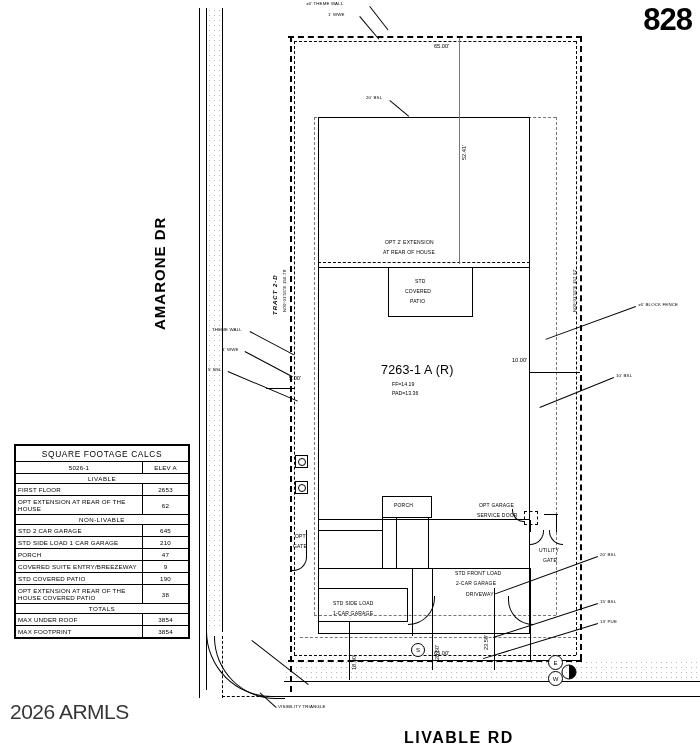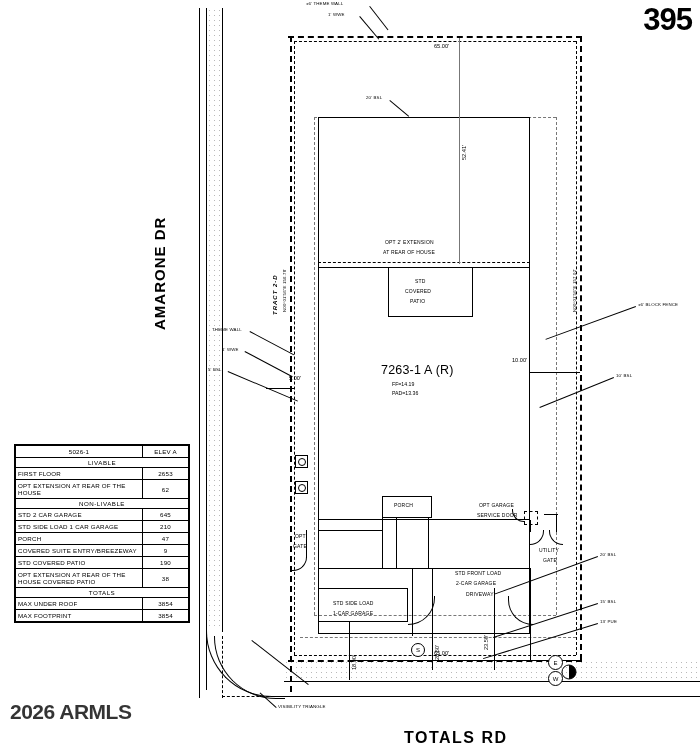--- a/index.html
+++ b/index.html
@@ -69,50 +69,50 @@
 
   
   .meter{position:absolute;width:11px;height:11px;border:1.2px solid #000;background:#fff;}
   .meter:after{content:"";position:absolute;left:1.5px;top:1.5px;width:6px;height:6px;
                border:1.6px solid #000;border-radius:50%;}
 
   
   #note{position:absolute;left:24px;top:700px;width:110px;border:1px solid #000;
         border-right:3px solid #000;box-sizing:border-box;padding:2px 3px;
         font-size:8.5px;line-height:11px;background:transparent;}
-  #watermark{position:absolute;left:10px;top:701px;font-size:21px;font-weight:bold;
+  #watermark{position:absolute;left:10px;top:701px;font-size:21px;font-weight:normal;
              letter-spacing:-.5px;color:#111;opacity:.85;}
 
   #compass{position:absolute;left:561px;top:664px;width:16px;height:16px;}
 </style>
 </head>
 <body>
 
 <div id="stage">
 
-  <div class="t" id="pageno">395</div>
+  <div class="t" id="pageno">828</div>
 
   <div class="ln" style="left:206px;top:8px;width:1.2px;height:682px;"></div>
   <div class="ln" style="left:222px;top:8px;width:1px;height:624px;"></div>
   <div class="stip" style="left:207px;top:8px;width:15px;height:622px;"></div>
   <div class="ln" style="left:199px;top:8px;width:0.8px;height:690px;"></div>
 
   <div style="position:absolute;left:206px;top:630px;width:70px;height:66px;
               border-left:1.2px solid #000;border-bottom:1.2px solid #000;
               border-bottom-left-radius:66px;border-top:0;border-right:0;"></div>
   <div style="position:absolute;left:214px;top:636px;width:70px;height:62px;
               border-left:1px solid #000;border-bottom:1px solid #000;
               border-bottom-left-radius:62px;border-top:0;border-right:0;"></div>
 
   <div class="ln" style="left:276px;top:696px;width:446px;height:1.2px;"></div>
   <div class="ln" style="left:284px;top:681px;width:438px;height:1px;"></div>
   <div class="stip" style="left:284px;top:660px;width:438px;height:21px;"></div>
 
   <div class="t" id="amarone">AMARONE DR</div>
-  <div class="t" id="truffle">TOTALS RD</div>
+  <div class="t" id="truffle">LIVABLE RD</div>
 
   <div class="hdashH" style="left:288px;top:36px;width:294px;"></div>
 
   <div class="vdashH" style="left:290px;top:36px;width:0;height:656px;"></div>
 
   <div class="vdashH" style="left:580px;top:36px;width:0;height:624px;"></div>
 
   <div class="hdashH" style="left:288px;top:660px;width:294px;"></div>
 
   <div class="hdash" style="left:294px;top:41px;width:282px;"></div>
@@ -279,20 +279,23 @@
   </div>
 
   <svg id="compass" viewBox="0 0 16 16">
     <circle cx="8" cy="8" r="7" fill="none" stroke="#000" stroke-width="1"></circle>
     <path d="M8 1 A7 7 0 0 1 8 15 Z" fill="#000"></path>
   </svg>
 
   <div id="sftable">
     <table>
       <tbody>
+          <tr>
+            <td class="hdr" colspan="2">SQUARE FOOTAGE CALCS</td>
+          </tr>
       <tr>
         <td class="lbl val">5026-1</td>
         <td class="val">ELEV A</td>
       </tr>
 
       <tr>
             <td class="sec" colspan="2">LIVABLE</td>
           </tr>
       <tr>
         <td class="lbl">FIRST FLOOR</td>

